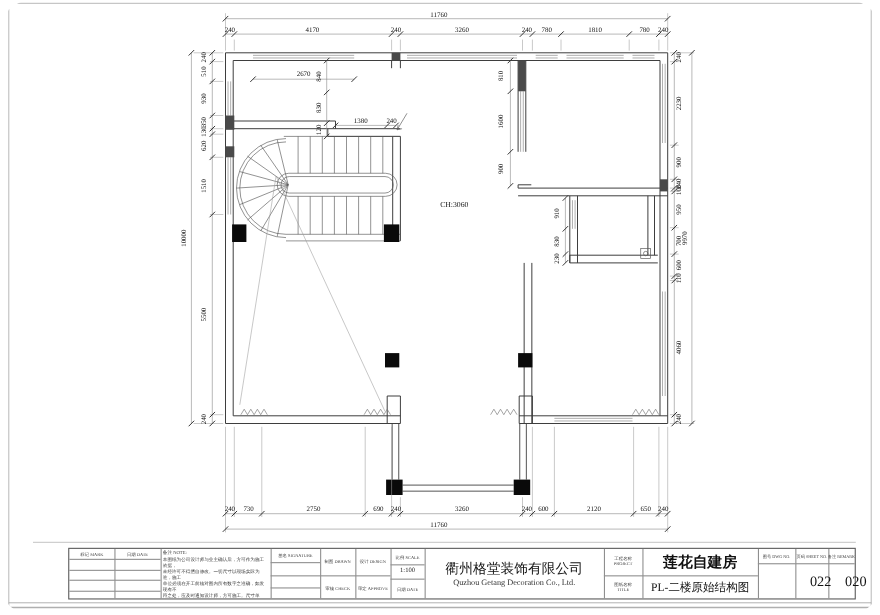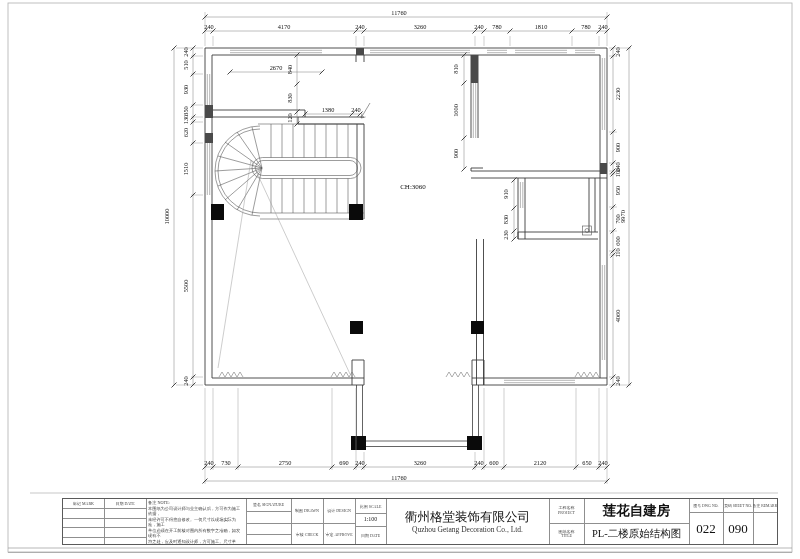--- a/index.html
+++ b/index.html
@@ -1,37 +1,37 @@
 <!DOCTYPE html>
 <html><head>
 <meta charset="utf-8">
 <style>
   html,body{margin:0;padding:0;background:#fff;}
   #sheet{position:relative;width:800px;height:559px;background:#fff;overflow:hidden;
-         font-family:"Liberation Serif",serif;}
+         font-family:"Liberation Serif",serif;border-radius:29px;}
   #plan{position:absolute;left:0;top:0;}
   svg text{font-family:"Liberation Serif",serif;fill:#141414;}
   .dimtx{font-size:6.3px;}
   .chtx{font-size:7px;}
   
   #tb{position:absolute;left:62px;top:498px;width:716px;height:47px;border:1px solid #5a5a5a;
       box-sizing:border-box;background:#fff;}
   .vl{position:absolute;top:0;bottom:0;width:1px;background:#8f8f8f;}
   .hl{position:absolute;height:1px;background:#8f8f8f;}
   .c{position:absolute;display:flex;align-items:center;justify-content:center;
      overflow:hidden;color:#222;white-space:nowrap;}
   .tiny{font-size:4px;letter-spacing:0;color:#444;}
   .notes{position:absolute;left:85px;top:1px;width:95px;height:44px;overflow:hidden;
          font-size:4.2px;line-height:1.32;color:#3a3a3a;}
   .col{flex-direction:column;line-height:1.15;}
   .cn-big{font-size:12.5px;font-weight:normal;color:#111;}
   .en-sub{font-size:7.5px;color:#333;}
   .pname{font-size:13.5px;font-weight:bold;color:#111;}
   .dname{font-size:10.5px;color:#111;}
-  .numv{font-size:13px;color:#111;}
+  .numv{font-size:13px;color:#111;margin-left:40px;}
 </style>
 </head>
 <body>
 
 <div id="sheet">
 
 <svg id="plan" width="800" height="559" viewBox="0 0 800 559">
 
   <g stroke="#b8b8b8" fill="none" stroke-width="0.9">
     <rect x="8" y="3" width="784" height="549"></rect>
@@ -270,18 +270,18 @@
   <div class="c col tiny" style="left:486px;top:23.5px;width:35px;height:23.5px">
     <div>图纸名称</div>
     <div>TITLE</div>
   </div>
   <div class="c pname" style="left:521px;top:0;width:105px;height:23.5px">莲花自建房</div>
   <div class="c dname" style="left:521px;top:23.5px;width:105px;height:23.5px">PL-二楼原始结构图</div>
 
   <div class="c tiny" style="left:626px;top:0;width:34px;height:13px;font-size:3.8px">图号 DWG NO.</div>
   <div class="c numv" style="left:626px;top:13px;width:34px;height:34px">022</div>
   <div class="c tiny" style="left:660px;top:0;width:30px;height:13px;font-size:3.8px">页码 SHEET NO.</div>
-  <div class="c numv" style="left:660px;top:13px;width:30px;height:34px">090</div>
+  <div class="c numv" style="left:660px;top:13px;width:30px;height:34px">020</div>
   <div class="c tiny" style="left:690px;top:0;width:24px;height:13px;font-size:3.8px">备注 REMARK</div>
   <div class="c numv" style="left:690px;top:13px;width:24px;height:34px"></div>
 </div>
 
 </div>
 
 </body></html>

